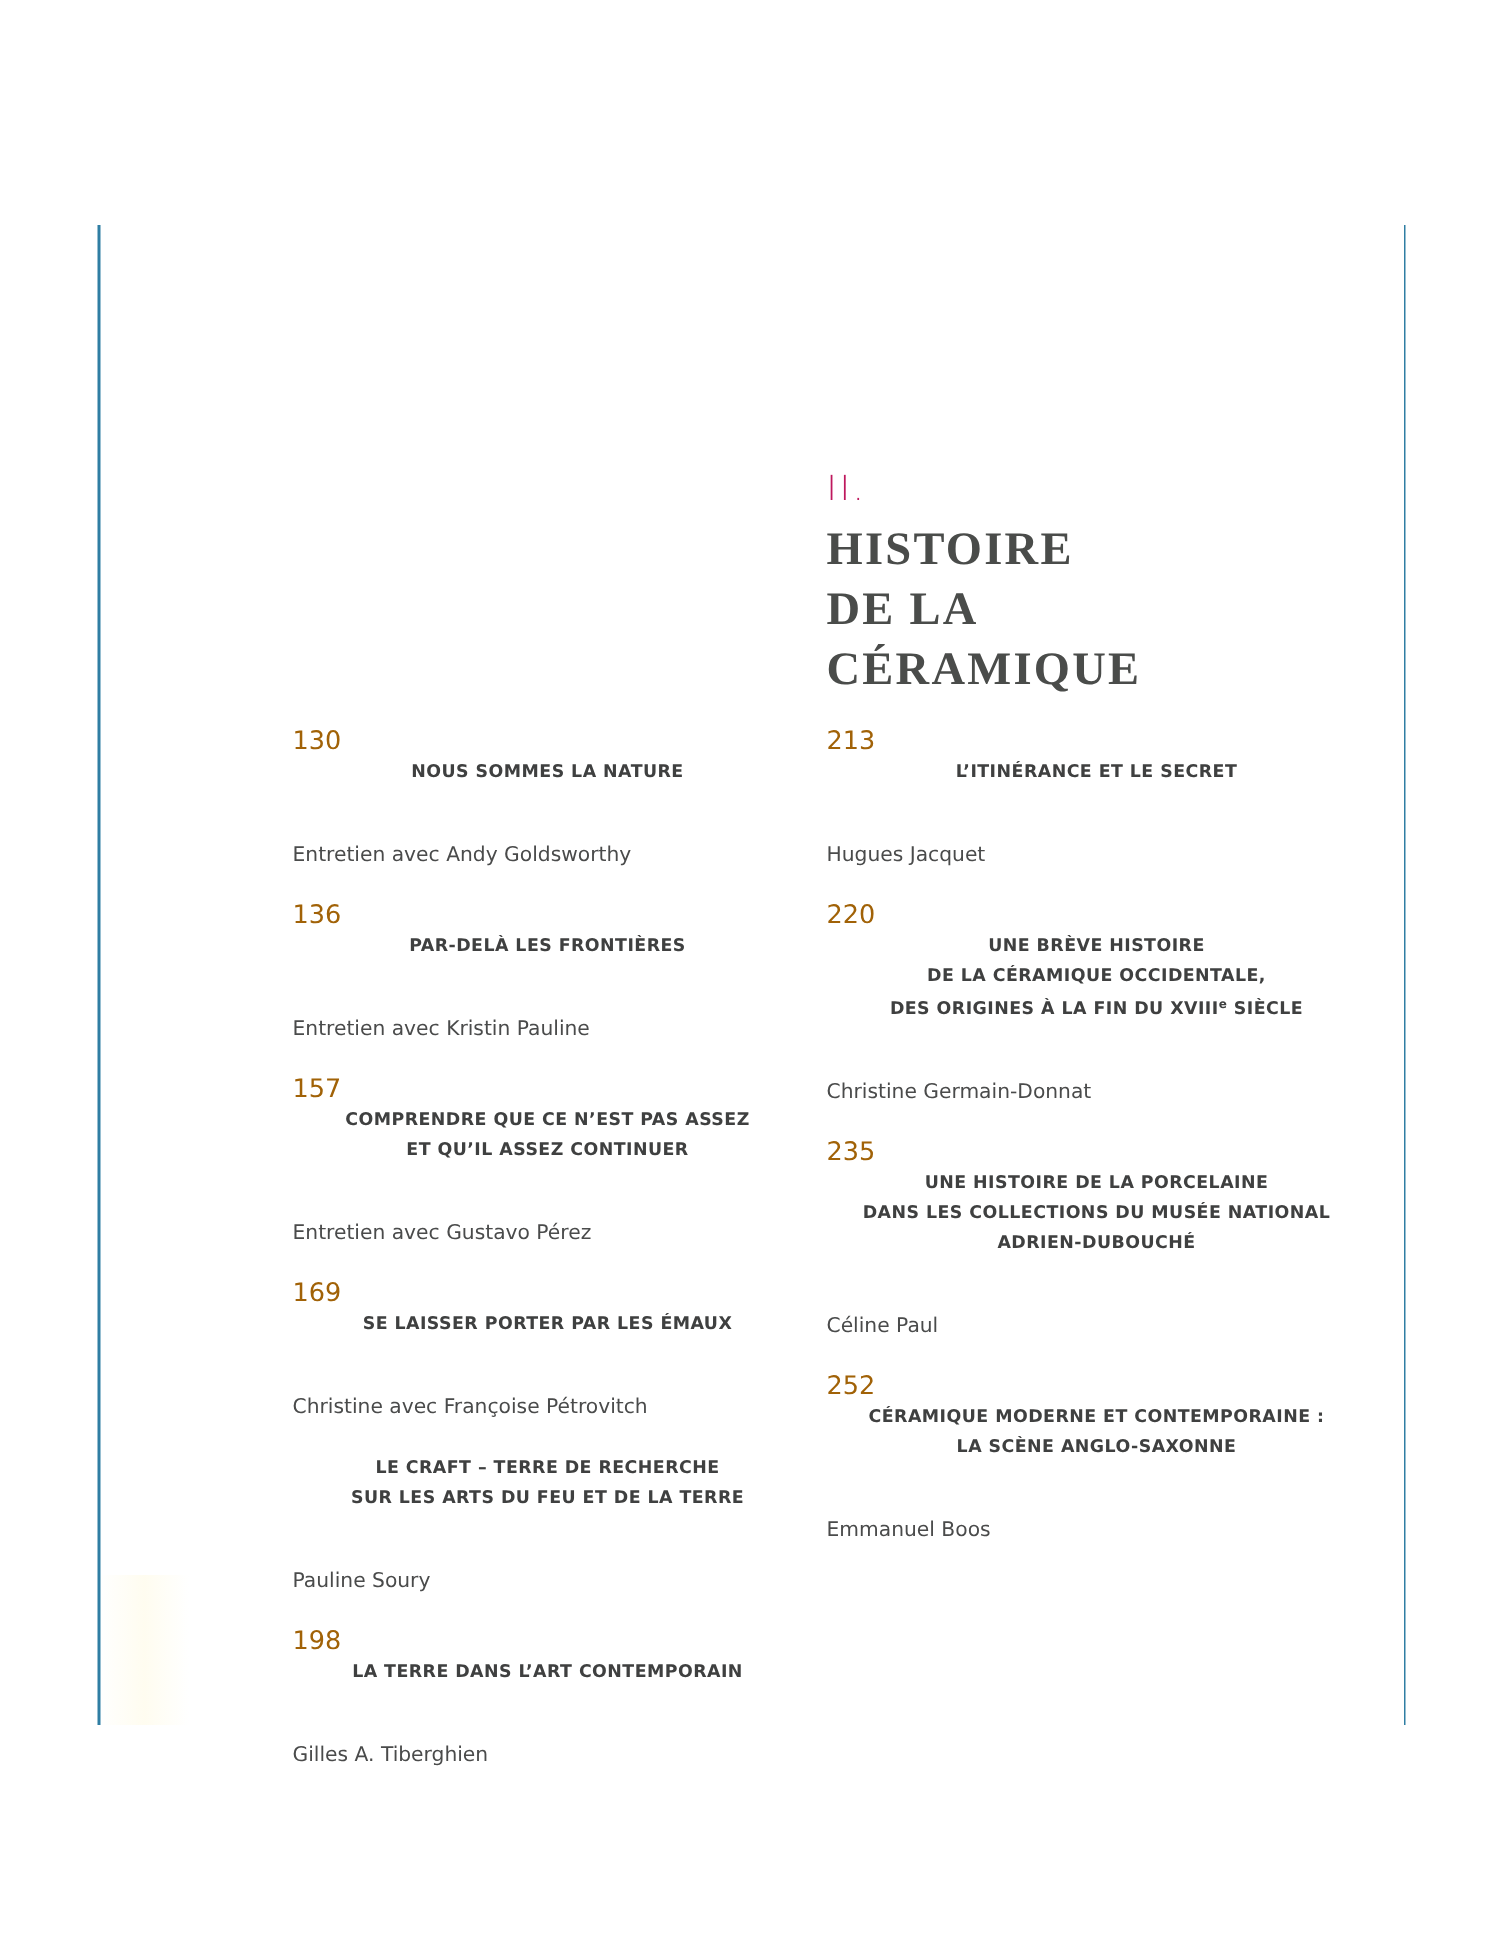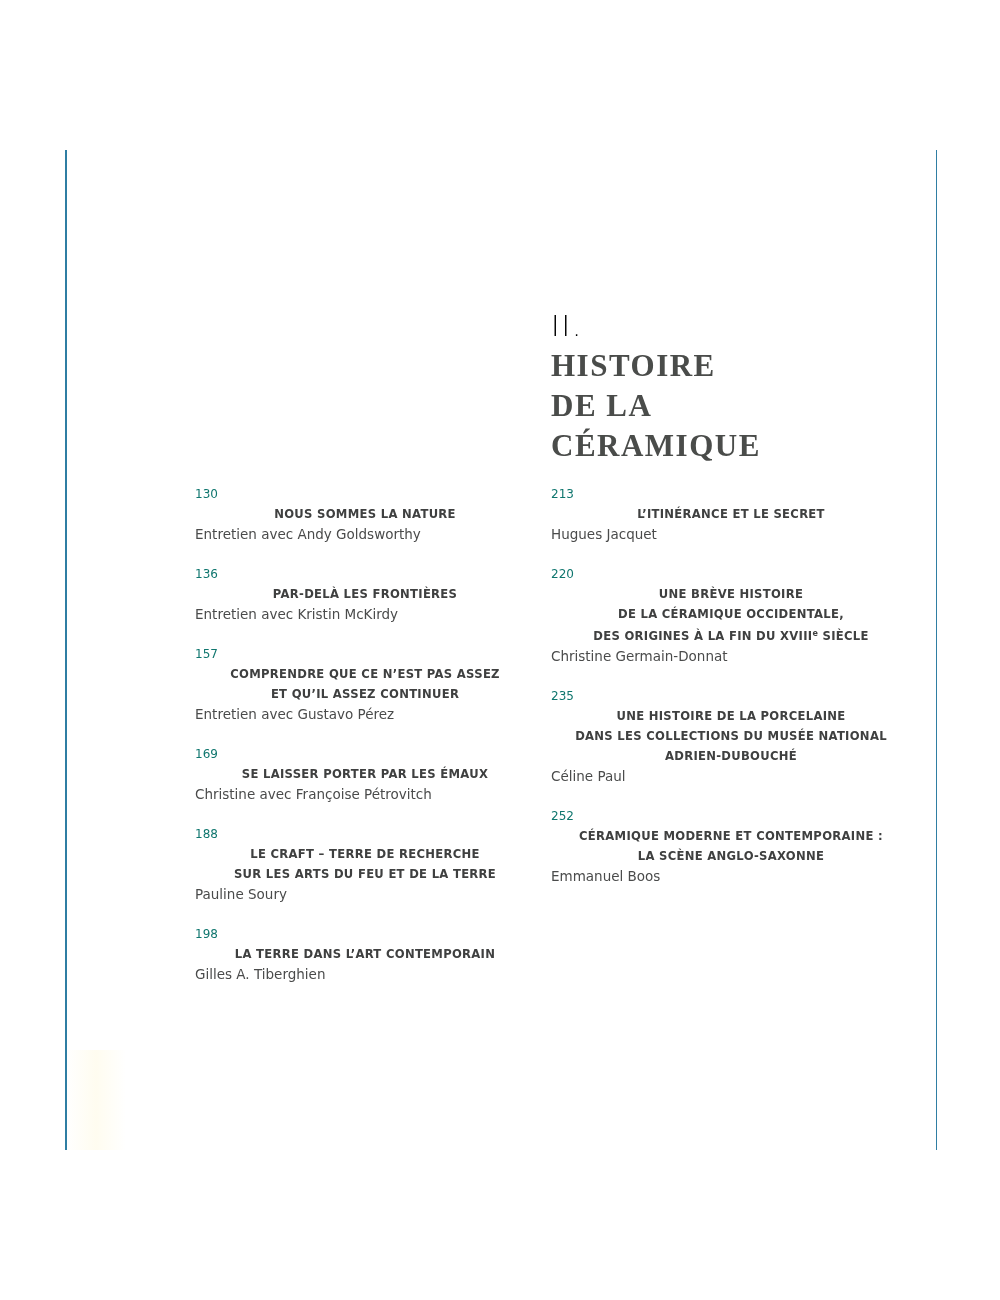--- a/index.html
+++ b/index.html
@@ -33,24 +33,24 @@
     .border-right { left: 935.5px; }
 
     .chapter-heading {
       position: absolute;
       left: 551px;
       top: 306px;
     }
     .chapter-number {
       font-family: "DejaVu Sans", sans-serif;
       font-weight: 200;
-      font-size: 29px;
+      font-size: 23px;
       line-height: 40px;
       letter-spacing: 2px;
-      color: #000000;
+      color: #be185d;
       -webkit-text-stroke: 0;
     }
     .chapter-title-line {
       font-family: Liberation Serif, serif;
       font-weight: bold;
       font-size: 31px;
       line-height: 40px;
       letter-spacing: 1.5px;
       color: #4a4c4a;
     }
@@ -60,38 +60,39 @@
       top: 484px;
       width: 340px;
     }
     .toc-left { left: 195px; }
     .toc-right { left: 551px; width: 360px; }
 
     .toc-entry {
       margin-bottom: 20px;
     }
     .toc-page {
-      font-size: 12px;
+      font-size: 17px;
       line-height: 20px;
-      color: #0f766e;
+      color: #a16207;
     }
     .toc-title-line {
       font-weight: bold;
       font-size: 11.6px;
       line-height: 20px;
       letter-spacing: 0.3px;
       color: #3f4040;
       white-space: nowrap;
       text-align: center;
     }
     .toc-author {
       font-size: 13.5px;
       line-height: 20px;
       color: #4a4b4b;
       white-space: nowrap;
+      margin-top: 36px;
     }
     sup.ord {
       font-size: 8px;
       vertical-align: 4px;
     }
   </style>
 </head>
 <body>
 
 <div class="page-bg-tint"></div>
@@ -110,38 +111,37 @@
 
   <div class="toc-entry">
     <div class="toc-page">130</div>
     <div class="toc-title-line">NOUS SOMMES LA NATURE</div>
     <div class="toc-author">Entretien avec Andy Goldsworthy</div>
   </div>
 
   <div class="toc-entry">
     <div class="toc-page">136</div>
     <div class="toc-title-line">PAR-DELÀ LES FRONTIÈRES</div>
-    <div class="toc-author">Entretien avec Kristin McKirdy</div>
+    <div class="toc-author">Entretien avec Kristin Pauline</div>
   </div>
 
   <div class="toc-entry">
     <div class="toc-page">157</div>
     <div class="toc-title-line">COMPRENDRE QUE CE N’EST PAS ASSEZ</div>
     <div class="toc-title-line">ET QU’IL ASSEZ CONTINUER</div>
     <div class="toc-author">Entretien avec Gustavo Pérez</div>
   </div>
 
   <div class="toc-entry">
     <div class="toc-page">169</div>
     <div class="toc-title-line">SE LAISSER PORTER PAR LES ÉMAUX</div>
     <div class="toc-author">Christine avec Françoise Pétrovitch</div>
   </div>
 
   <div class="toc-entry">
-    <div class="toc-page">188</div>
     <div class="toc-title-line">LE CRAFT – TERRE DE RECHERCHE</div>
     <div class="toc-title-line">SUR LES ARTS DU FEU ET DE LA TERRE</div>
     <div class="toc-author">Pauline Soury</div>
   </div>
 
   <div class="toc-entry">
     <div class="toc-page">198</div>
     <div class="toc-title-line">LA TERRE DANS L’ART CONTEMPORAIN</div>
     <div class="toc-author">Gilles A. Tiberghien</div>
   </div>

